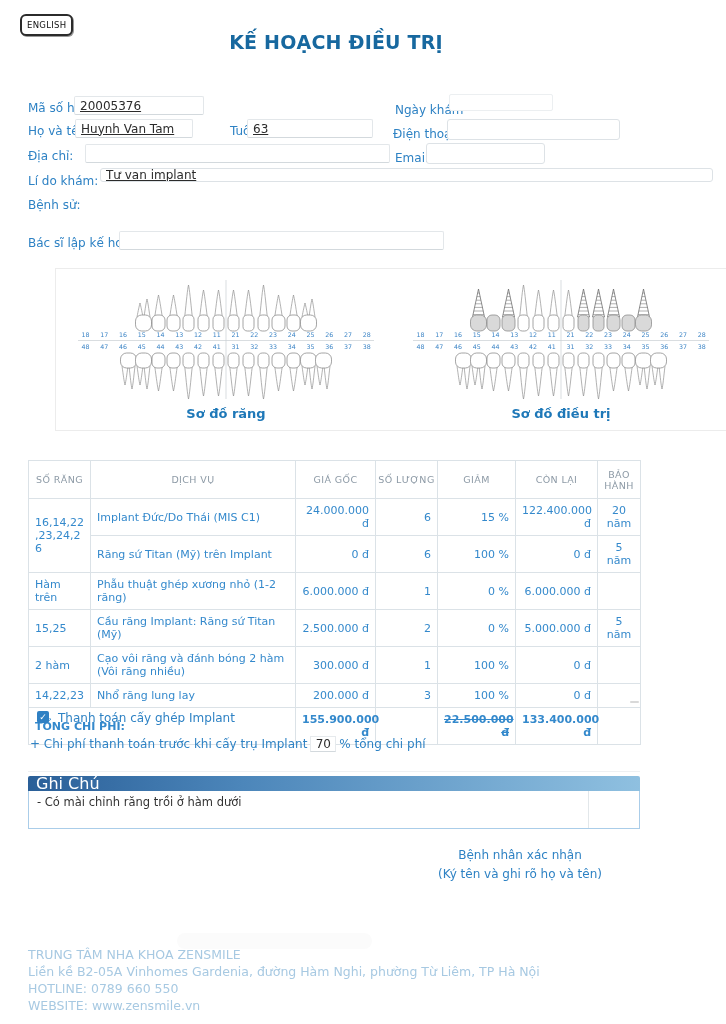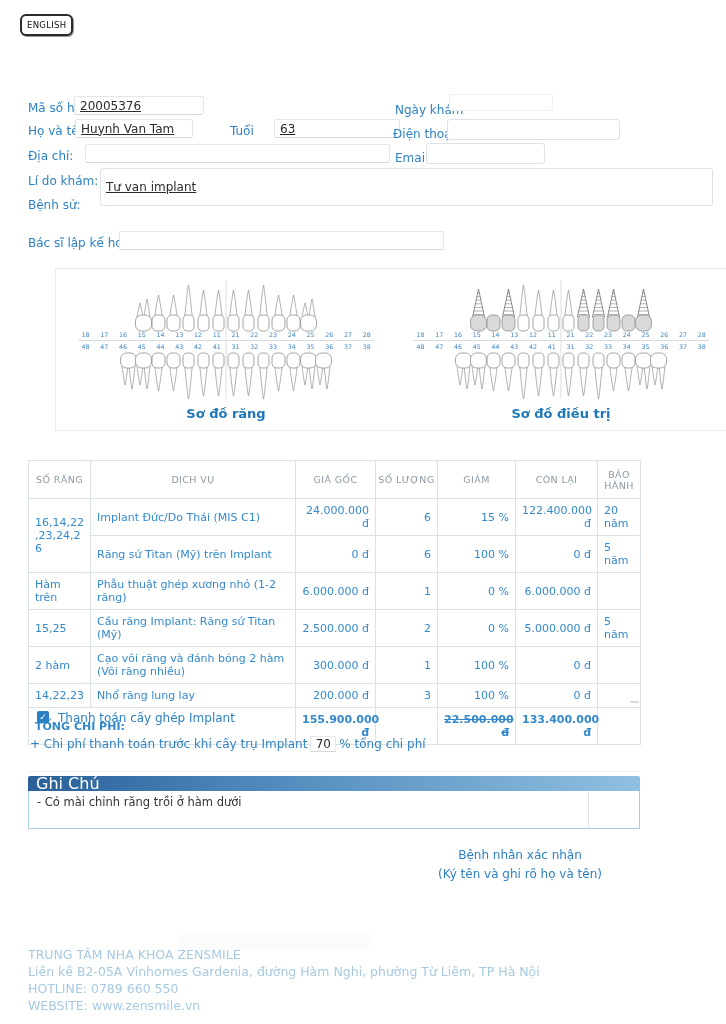--- a/index.html
+++ b/index.html
@@ -25,21 +25,21 @@
   .chart-label { margin-top:0px; font-size:13px; font-weight:bold; color:#1e78b8; }
 
   table.services { position:absolute; left:28px; top:460px; width:612px; border-collapse:collapse;
     table-layout:fixed; }
   table.services th, table.services td { border:1px solid #dbe2e7; font-size:11px; color:#3489cc;
     padding:5px 6px; vertical-align:middle; background:#fff; }
   table.services th { color:#8d9aa6; font-size:9.5px; font-weight:normal; letter-spacing:.4px;
     text-align:center; height:38px; padding:4px 2px; }
   td.teeth { font-size:10.5px; word-break:break-word; padding:4px 5px; }
   td.num { text-align:right; }
-  td.ctr { text-align:left; padding:5px 2px; }
+  td.ctr { text-align:center; padding:5px 2px; }
   tr.total td { font-weight:bold; }
   td.total-label { color:#1e6ba3; font-size:11.5px; font-weight:bold; }
   td.strike { text-decoration:line-through; font-weight:normal; }
   td.final { color:#1879c0; }
 
   .dash { position:absolute; left:630px; top:701px; width:9px; height:2px; background:#d9d9d9; border-radius:1px; }
 
   .pay-label { position:absolute; color:#2e82c4; font-size:12px; white-space:nowrap; }
   .checkbox { position:absolute; left:37px; top:711px; width:12px; height:12px; background:#2f80c3;
     border-radius:2px; color:#fff; font-size:9px; line-height:12px; text-align:center; cursor:pointer; }
@@ -62,34 +62,35 @@
     background:#fbfbfb; border-radius:8px; }
   .clinic-footer { position:absolute; left:28px; top:946px; color:#a7c9e2; font-size:12.5px; line-height:17px; }
 </style>
 </head>
 <body>
 
 <div class="page">
 
   <button class="btn-english">ENGLISH</button>
 
+  <div class="title">KẾ HOẠCH ĐIỀU TRỊ</div>
 
   <span class="lbl" style="left:28px; top:101px;">Mã số hồ sơ</span>
   <input class="inp" style="left: 74px; top: 96px; width: 130px; height: 19px;" value="20005376">
 
   <span class="lbl" style="left:28px; top:124px;">Họ và tên:</span>
   <input class="inp" style="left: 75px; top: 119px; width: 118px; height: 19px;" value="Huynh Van Tam">
   <span class="lbl" style="left:230px; top:124px;">Tuổi</span>
-  <input class="inp" style="left: 247px; top: 119px; width: 126px; height: 19px; margin-left: 27px;" value="63">
+  <input class="inp" style="left: 247px; top: 119px; width: 126px; height: 19px;" value="63">
 
   <span class="lbl" style="left:28px; top:149px;">Địa chỉ:</span>
   <input class="inp" style="left: 85px; top: 144px; width: 305px; height: 19px;" value="">
 
   <span class="lbl" style="left:28px; top:174px;">Lí do khám:</span>
-  <input class="inp boxy" style="left: 100px; top: 168px; width: 613px; height: 38px;" value="Tư van implant">
+  <input class="inp boxy" style="left: 100px; top: 168px; width: 613px; height: 14px;" value="Tư van implant">
 
   <span class="lbl" style="left:28px; top:198px;">Bệnh sử:</span>
 
   <span class="lbl" style="left:28px; top:236px;">Bác sĩ lập kế hoạch</span>
   <input class="inp" style="left: 119px; top: 231px; width: 325px; height: 19px;" value="">
 
   <span class="lbl" style="left:395px; top:103px;">Ngày khám</span>
   <input class="inp faint" style="left: 449px; top: 94px; width: 104px; height: 17px;" value="">
 
   <span class="lbl" style="left:393px; top:127px;">Điện thoại:</span>

